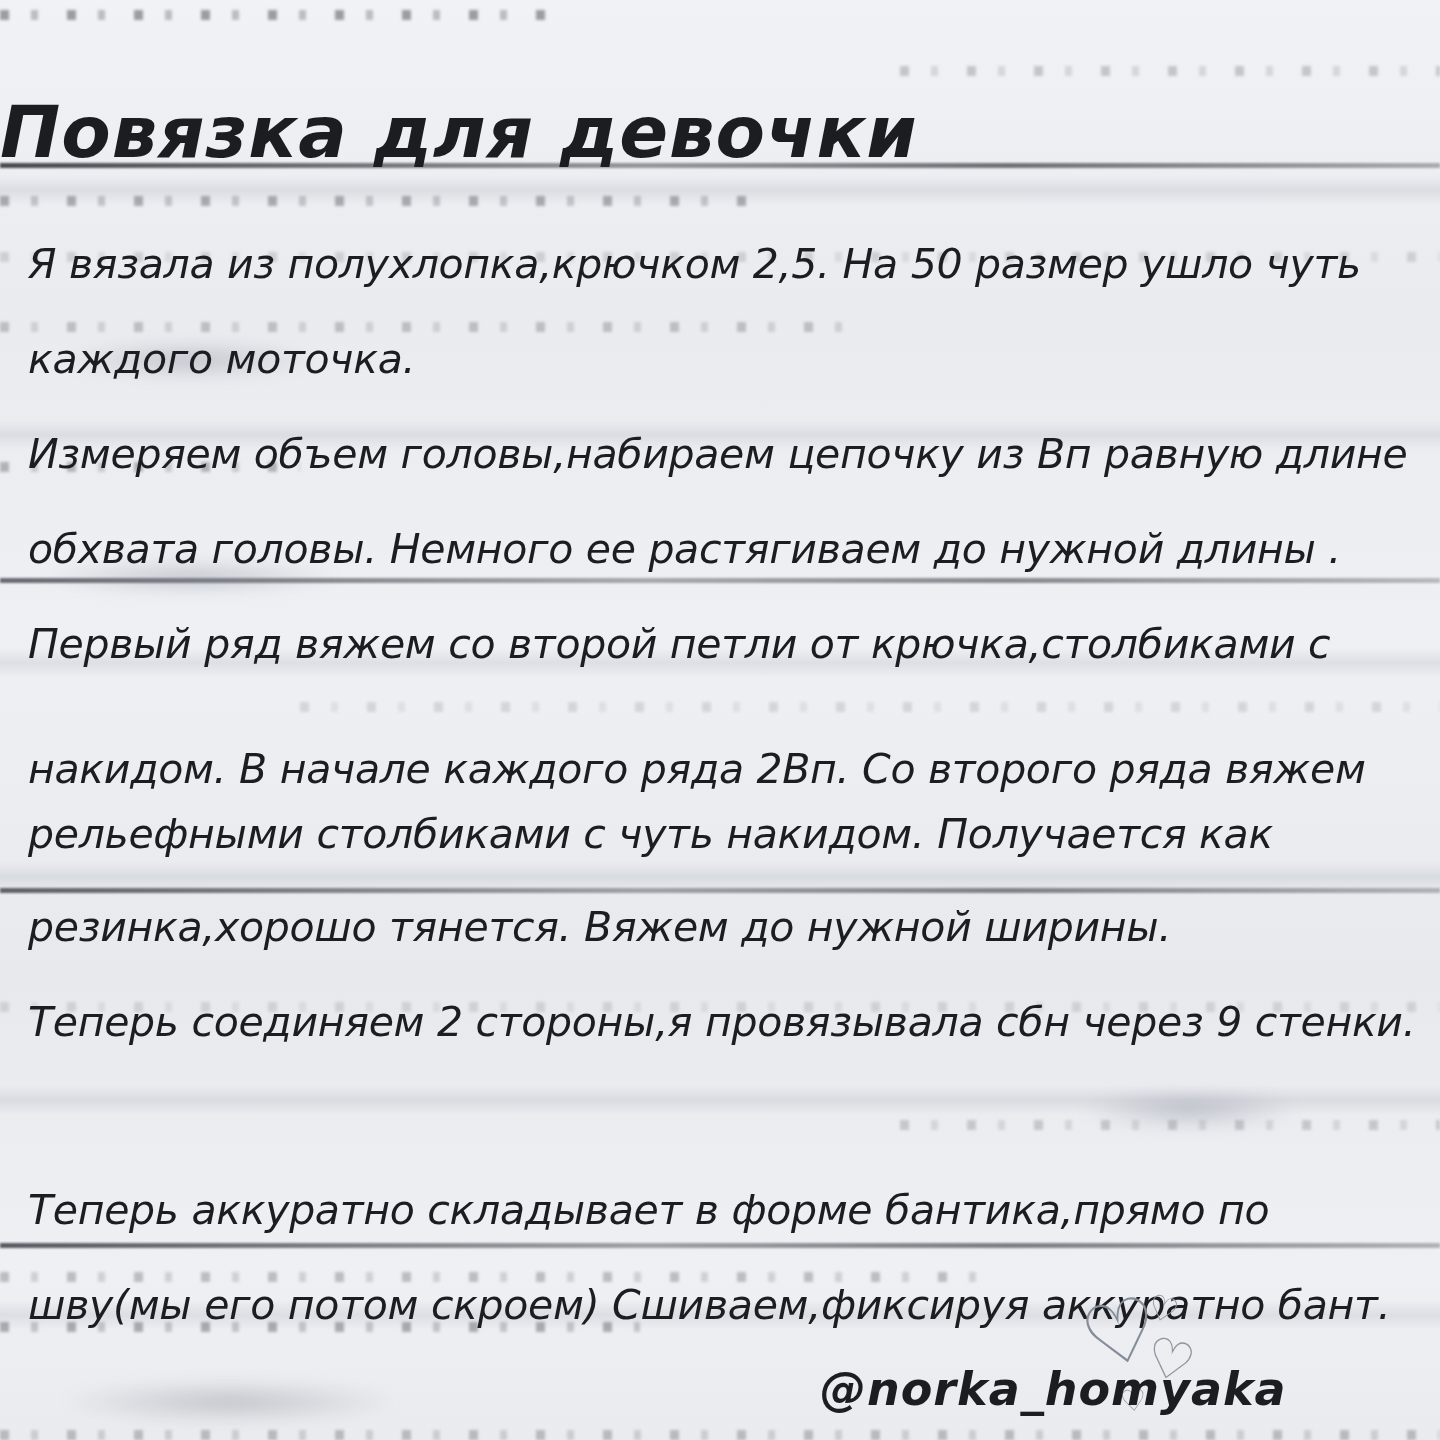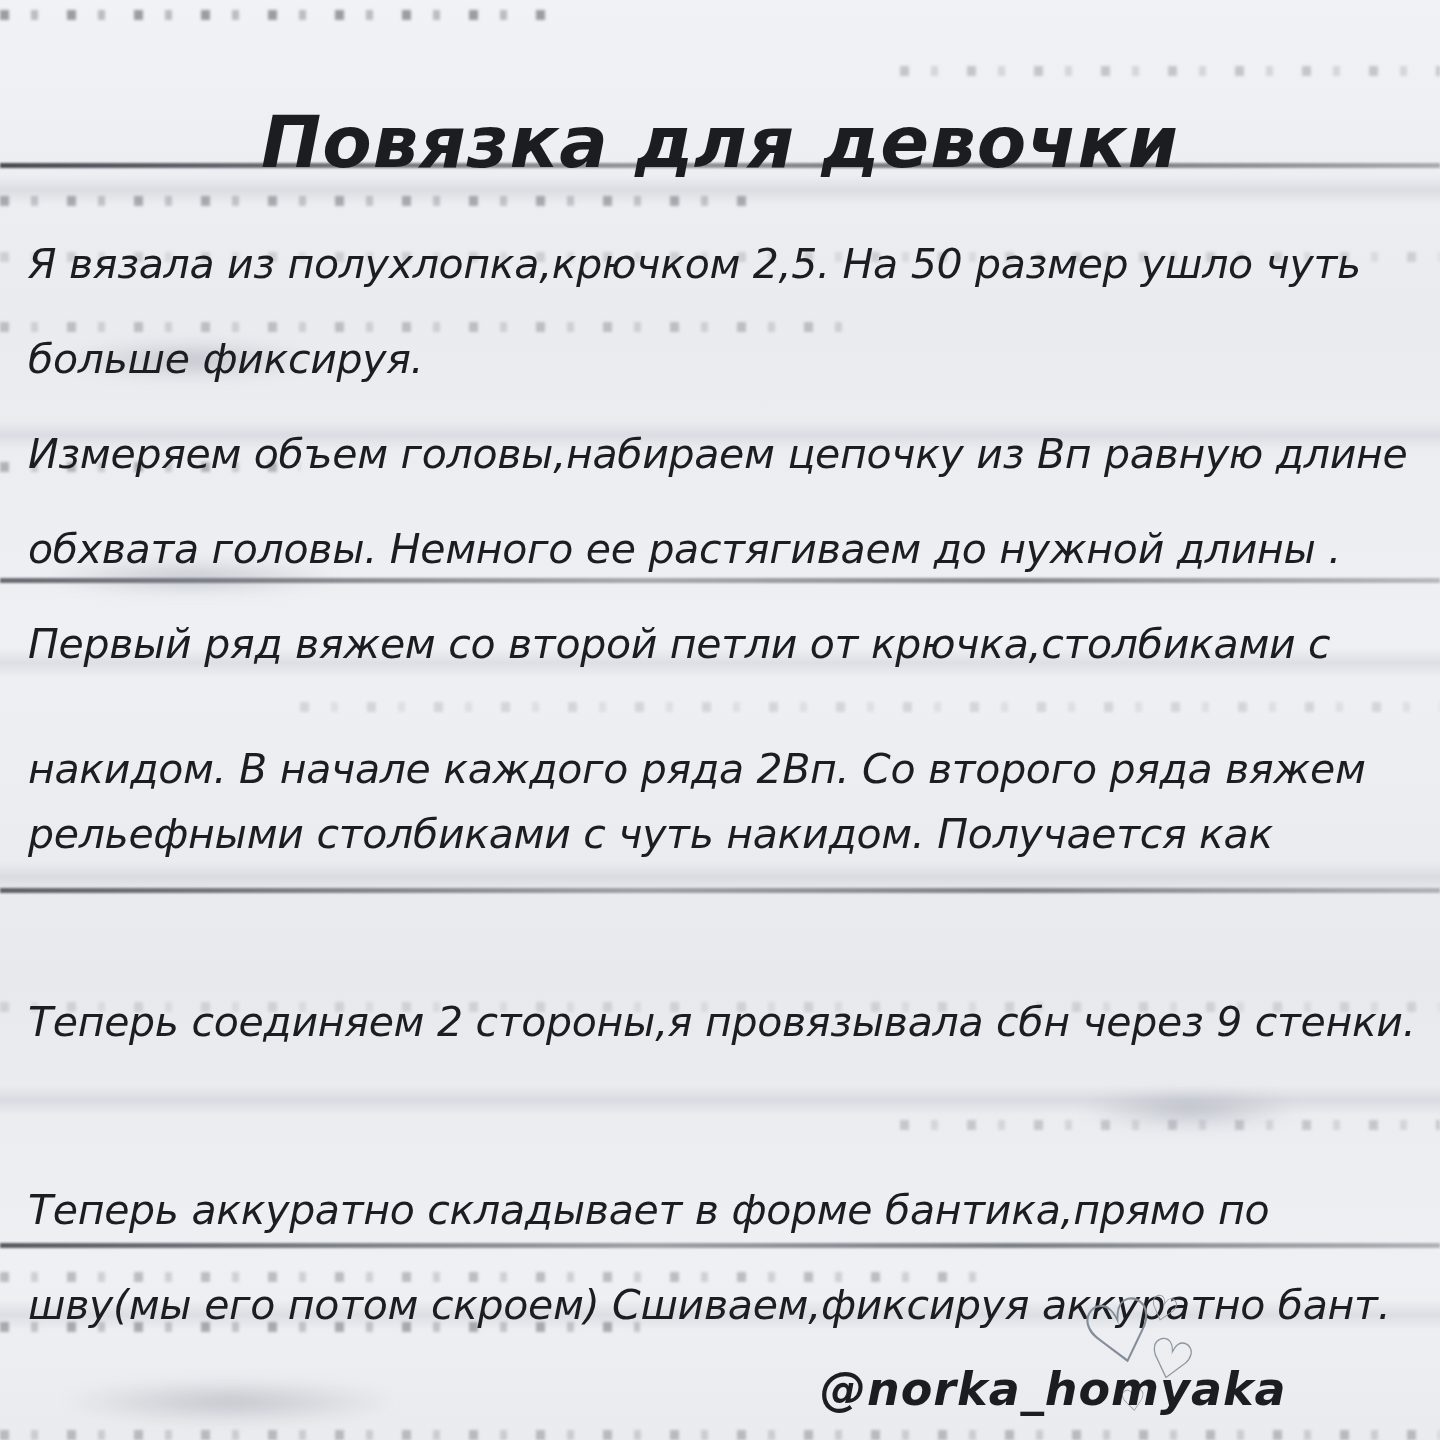--- a/index.html
+++ b/index.html
@@ -18,21 +18,21 @@
     background:linear-gradient(90deg,rgba(42,45,52,0.85) 0%,rgba(42,45,52,0.45) 45%,rgba(42,45,52,0.65) 70%,rgba(42,45,52,0.35) 100%);
     pointer-events:none;}
   .seam-speckle{position:absolute;height:10px;filter:blur(1.6px);
     background:repeating-linear-gradient(90deg,rgba(48,52,60,0.45) 0 9px,rgba(48,52,60,0) 9px 31px,rgba(48,52,60,0.28) 31px 38px,rgba(48,52,60,0) 38px 67px);
     pointer-events:none;}
   .smudge{position:absolute;border-radius:50%;filter:blur(7px);
     background:radial-gradient(closest-side,rgba(118,124,136,0.35),rgba(118,124,136,0));
     pointer-events:none;}
   
   .title{
-    position:absolute;top:100px;left:0;width:1440px;text-align:center;
+    position:absolute;top:90px;left:0;width:1440px;
     font-size:72px;font-style:italic;font-weight:700;letter-spacing:1px;
   }
   .bline{
     position:absolute;left:28px;width:1400px;
     font-size:41px;font-style:italic;font-weight:500;
     letter-spacing:-0.3px;white-space:nowrap;
   }
   .signature{
     position:absolute;top:1362px;left:820px;
     font-size:46px;font-style:italic;font-weight:700;letter-spacing:1px;
@@ -74,26 +74,27 @@
   <div class="seam-speckle" style="top:1430px;left:0;width:1440px;opacity:.6"></div>
 
   <div class="smudge" style="top:340px;left:60px;width:260px;height:40px"></div>
   <div class="smudge" style="top:560px;left:40px;width:300px;height:34px"></div>
   <div class="smudge" style="top:1090px;left:1080px;width:220px;height:40px"></div>
   <div class="smudge" style="top:1380px;left:60px;width:340px;height:44px"></div>
 
   <div class="title">Повязка для девочки</div>
 
   <div class="bline" style="top:240px">Я вязала из полухлопка,крючком 2,5. На 50 размер ушло чуть</div>
-  <div class="bline" style="top:335px">больше фиксируя.</div>
+  <div class="bline" style="top:335px">каждого моточка.</div>
   <div class="bline" style="top:430px">Измеряем объем головы,набираем цепочку из Вп равную длине</div>
   <div class="bline" style="top:525px">обхвата головы. Немного ее растягиваем до нужной длины .</div>
   <div class="bline" style="top:620px">Первый ряд вяжем со второй петли от крючка,столбиками с</div>
   <div class="bline" style="top:745px">накидом. В начале каждого ряда 2Вп. Со второго ряда вяжем</div>
   <div class="bline" style="top:810px">рельефными столбиками с чуть накидом. Получается как</div>
+  <div class="bline" style="top:903px">резинка,хорошо тянется. Вяжем до нужной ширины.</div>
   <div class="bline" style="top:998px">Теперь соединяем 2 стороны,я провязывала сбн через 9 стенки.</div>
   <div class="bline" style="top:1186px">Теперь аккуратно складывает в форме бантика,прямо по</div>
   <div class="bline" style="top:1281px">шву(мы его потом скроем) Сшиваем,фиксируя аккуратно бант.</div>
 
   <div class="hearts">
     <span class="heart h-big">♡</span>
     <span class="heart h-small-top">♡</span>
     <span class="heart h-medium">♡</span>
     <span class="heart h-small-bottom">♡</span>
   </div>

